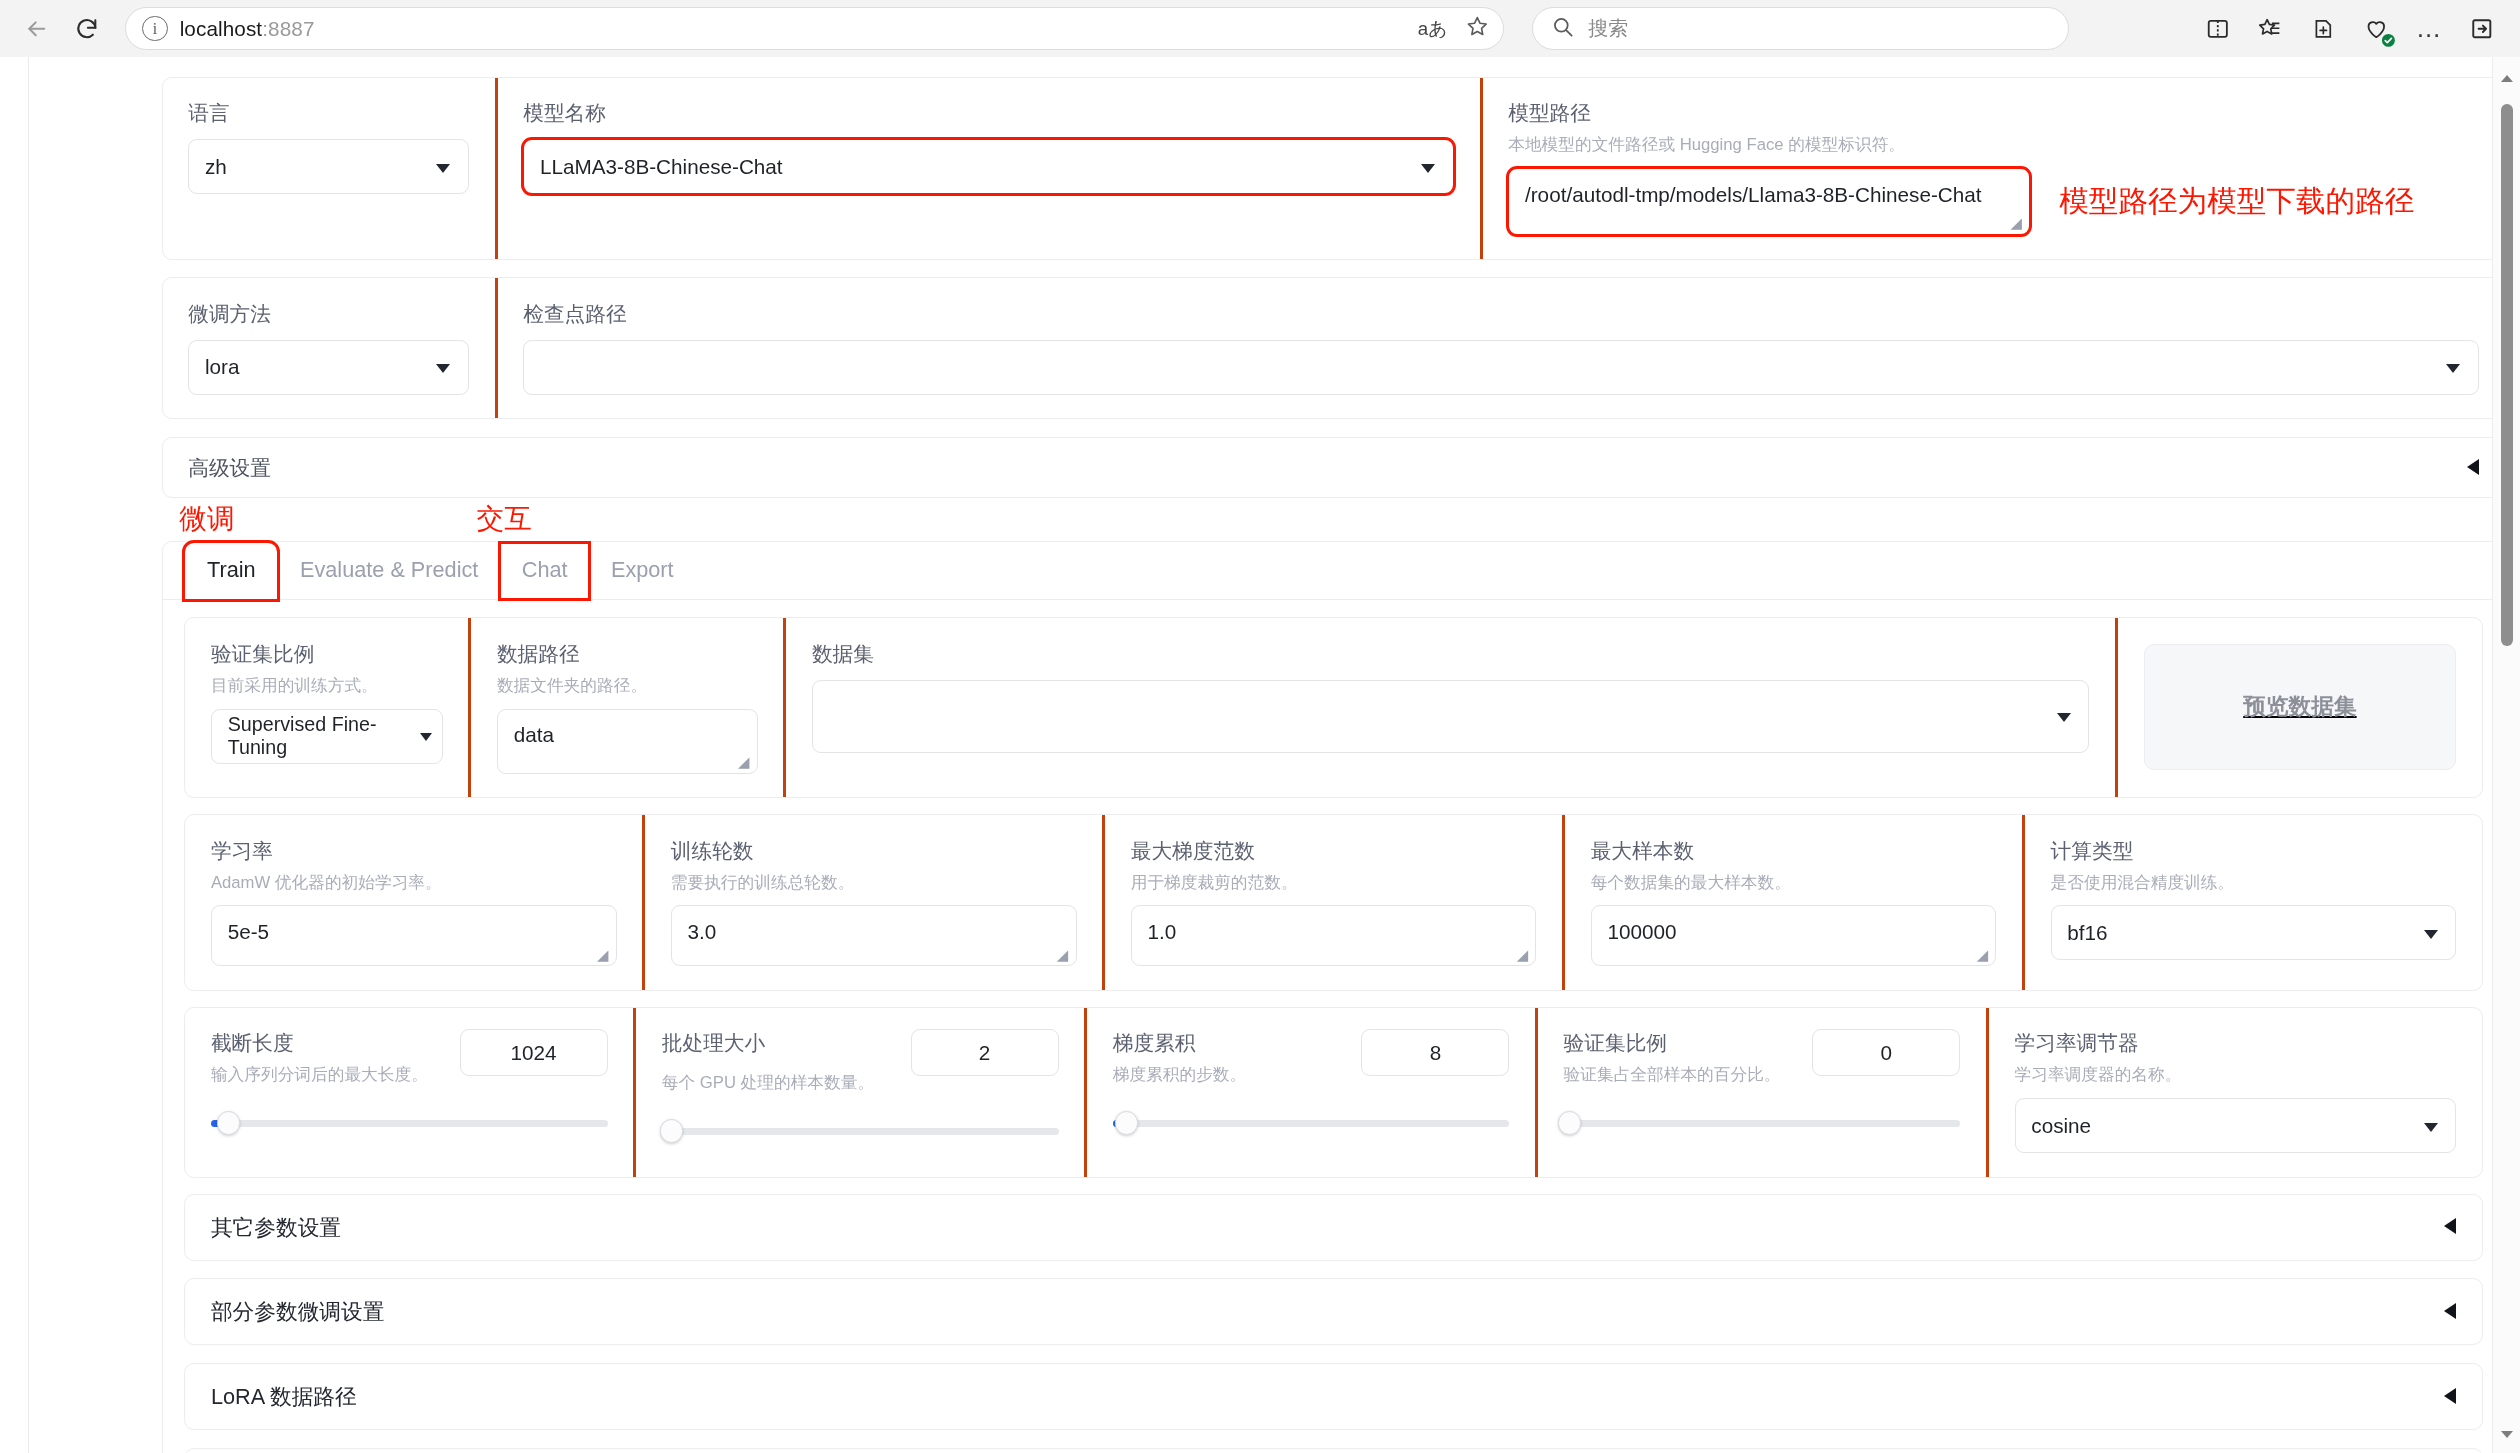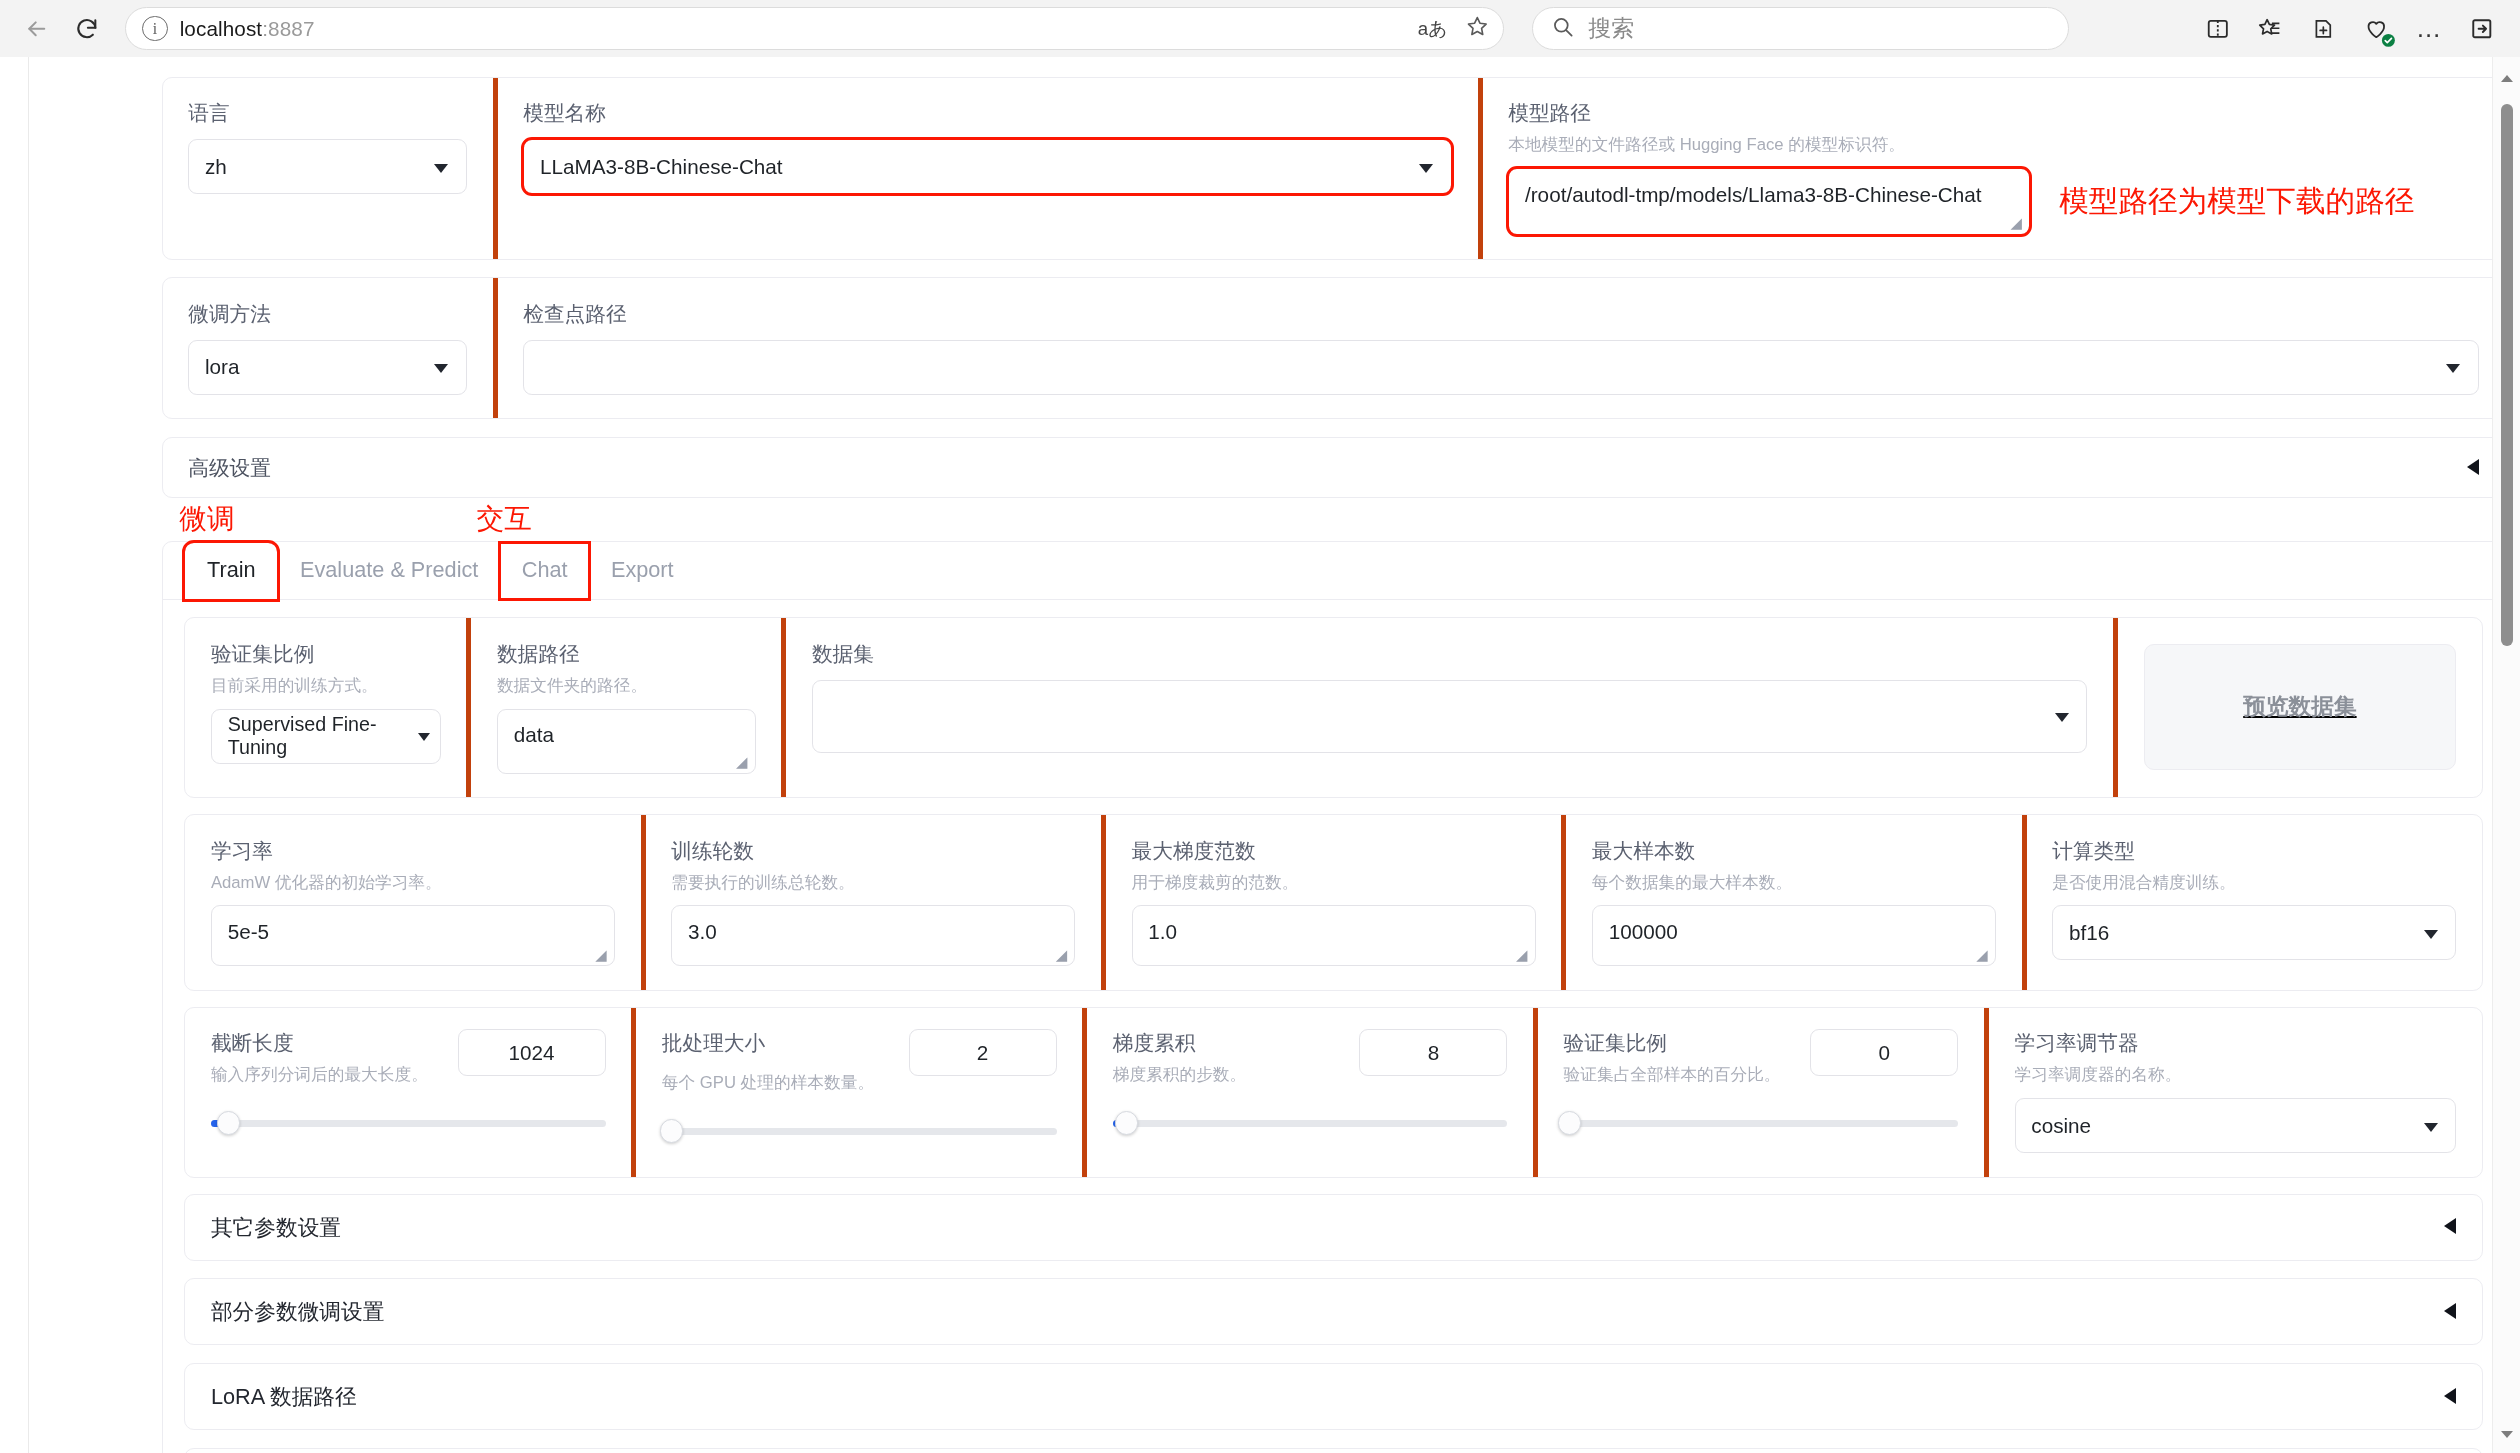--- a/index.html
+++ b/index.html
@@ -65,21 +65,21 @@
     flex: 0 0 537px;
     height: 43px;
     background: #ffffff;
     border: 1px solid #dcdcdc;
     border-radius: 21.7px;
     display: flex; align-items: center;
     padding: 0 17.7px;
     gap: 13.8px;
     margin-left: 21.7px;
   }
-  .search-ph { font-size: 23px; color: #8a8a8a; }
+  .search-ph { font-size: 20px; color: #8a8a8a; }
 
   .toolbar-icons {
     display: flex; align-items: center;
     gap: 9.9px;
     margin-left: auto;
     padding-right: 3.9px;
   }
   .ticon {
     width: 43px; height: 43px;
     border-radius: 5.9px;
@@ -115,21 +115,21 @@
   
   .panel {
     background: #ffffff;
     border: 1px solid #ececf1;
     border-radius: 9.9px;
     margin-bottom: 17.7px;
   }
   .panel-row { display: flex; }
   .cell {
     padding: 21.7px 25.6px 23.6px 25.6px;
-    border-right: 5px solid #c2410c;
+    border-right: 3px solid #c2410c;
   }
   .cell:last-child { border-right: none; }
 
   .lbl {
     font-size: 20.7px;
     color: #5b6170;
     margin-bottom: 11.8px;
     white-space: nowrap;
   }
   .sublbl {

